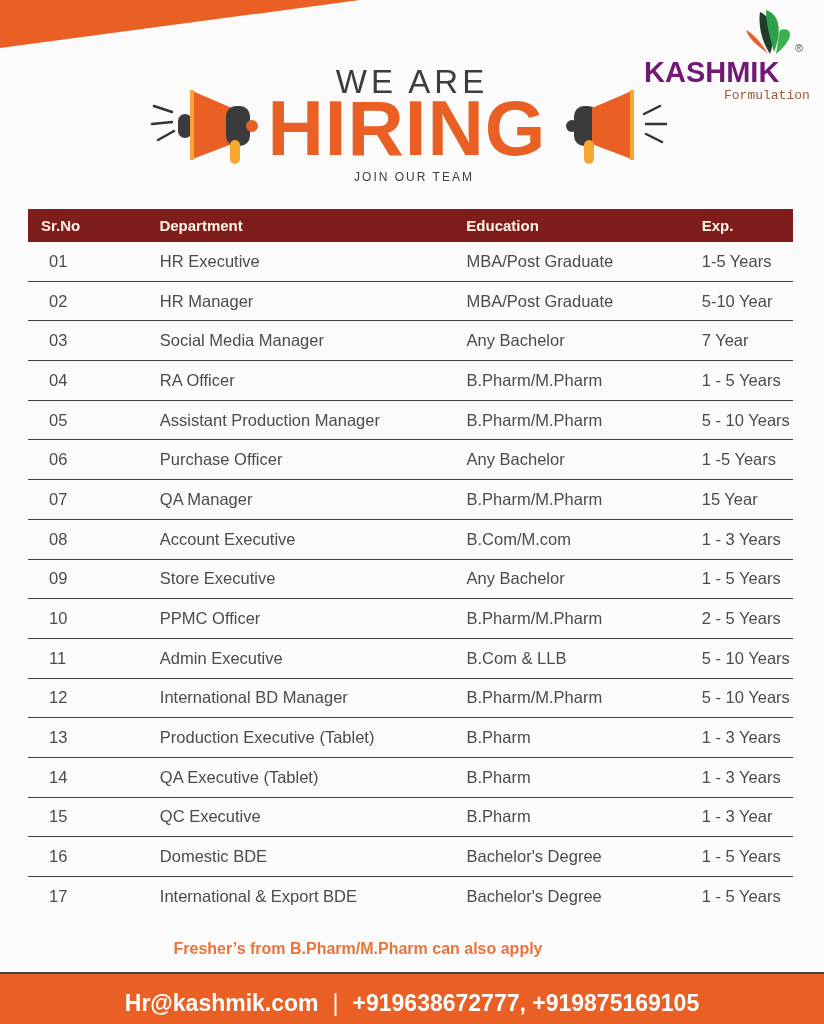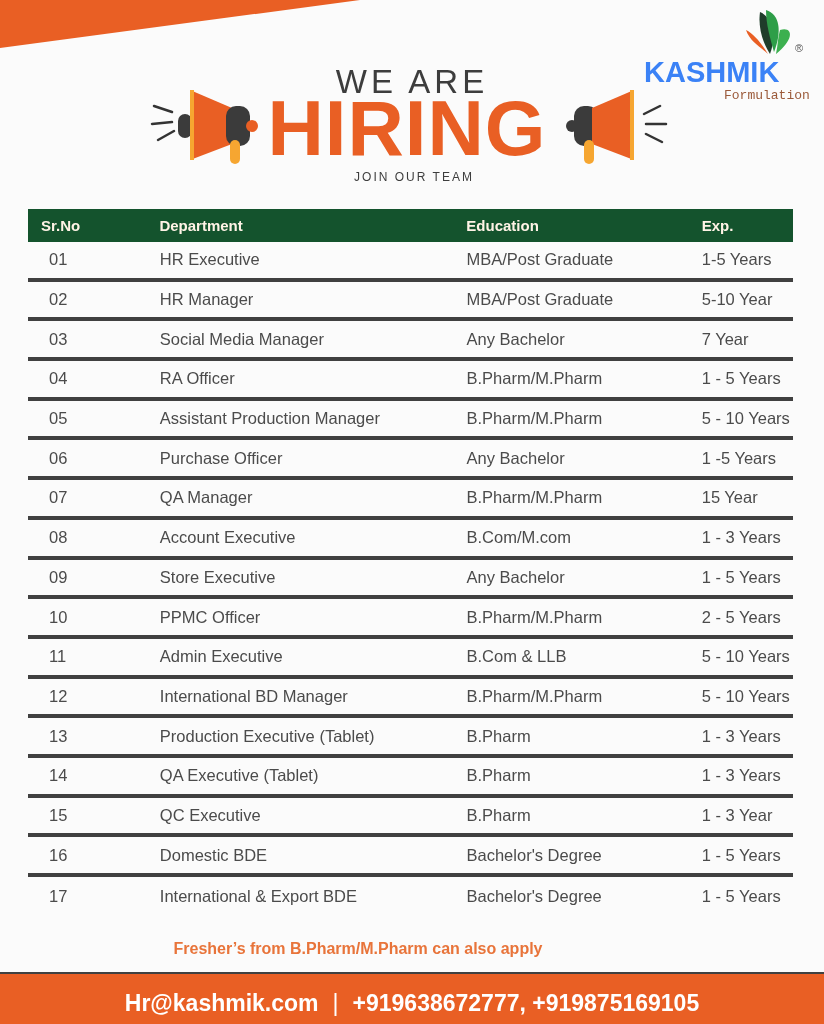--- a/index.html
+++ b/index.html
@@ -28,41 +28,41 @@
   .join {
     position: absolute; top: 170px; left: 0; width: 824px; text-align: center;
     font-size: 12px; letter-spacing: 2px; color: #3d3d3d; padding-left: 4px;
   }
   .megaphone { position: absolute; top: 84px; width: 110px; height: 82px; }
   .megaphone.left { left: 150px; }
   .megaphone.right { left: 564px; }
   .logo { position: absolute; left: 640px; top: 8px; width: 170px; height: 100px; }
   .logo-text {
     position: absolute; left: 4px; top: 48px; font-size: 29px; font-weight: bold;
-    color: #3b82f6; letter-spacing: 0px;
+    color: #701a75; letter-spacing: 0px;
   }
   .logo-sub {
     position: absolute; left: 84px; top: 80px; font-family: Liberation Mono, monospace;
     font-size: 13px; color: #9b5a3a;
   }
   .logo-reg {
     position: absolute; left: 155px; top: 34px; font-size: 11px; color: #555;
   }
   .table-wrap { position: absolute; left: 28px; top: 209px; width: 765px; }
   .thead {
-    display: flex; height: 33px; align-items: center; background: #14532d;
+    display: flex; height: 33px; align-items: center; background: #7f1d1d;
     color: #fff3e6; font-weight: bold; font-size: 15px;
   }
   .col-sr { width: 92px; padding-left: 13px; }
   .col-dept { width: 326px; margin-left: 44px; }
   .col-edu { width: 250px; }
   .col-exp { width: 97px; }
   .trow {
     display: flex; height: 39.7px; align-items: center; font-size: 16.5px;
-    color: #4b4b4b; border-bottom: 4px solid #404040;
+    color: #4b4b4b; border-bottom: 1px solid #404040;
   }
   .trow .col-sr { padding-left: 21px; }
   .trow:last-child { border-bottom: none; }
   .note {
     position: absolute; top: 940px; left: 0; width: 716px; text-align: center;
     font-size: 16px; font-weight: bold; color: #e8743a;
   }
   .footer {
     position: absolute; left: 0; top: 972px; width: 824px; height: 60px;
     background: #e95f24; border-top: 2px solid #404040;

